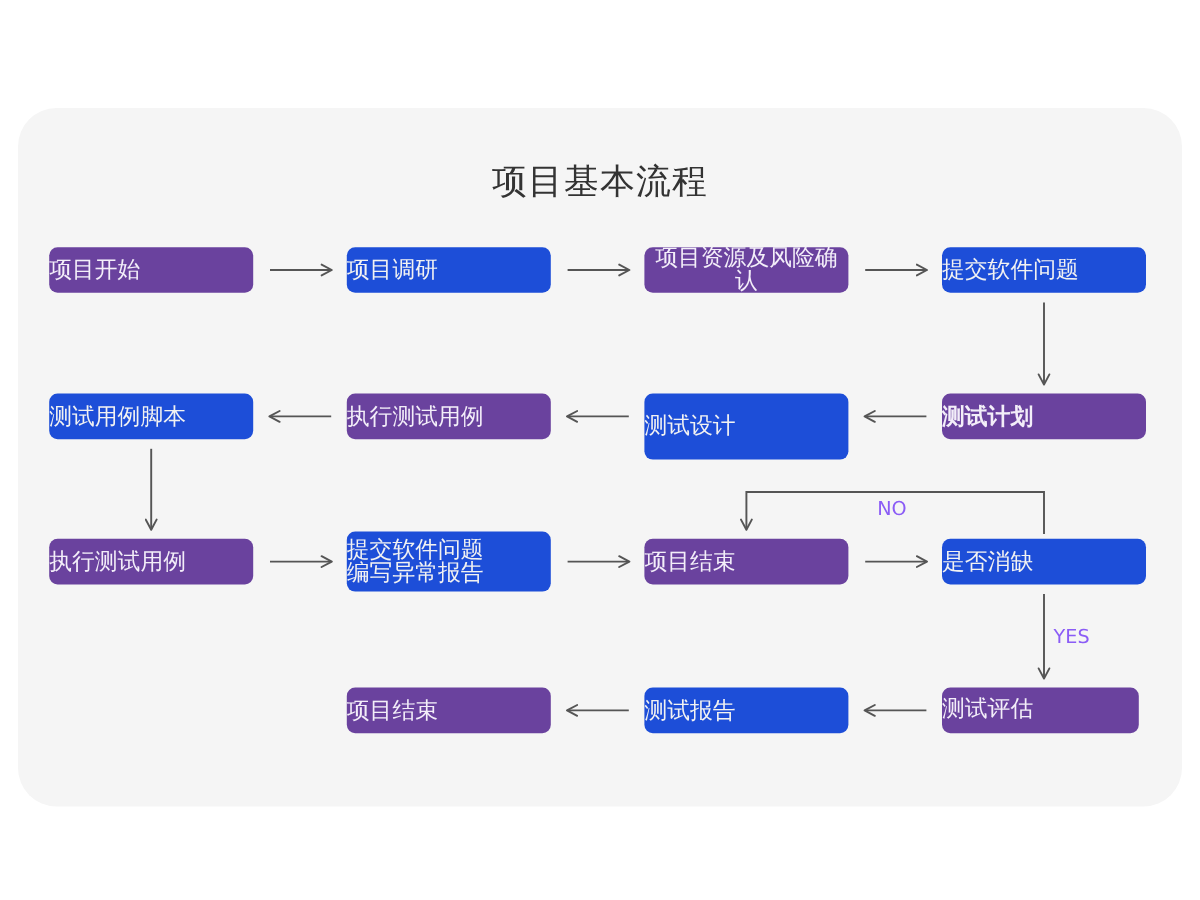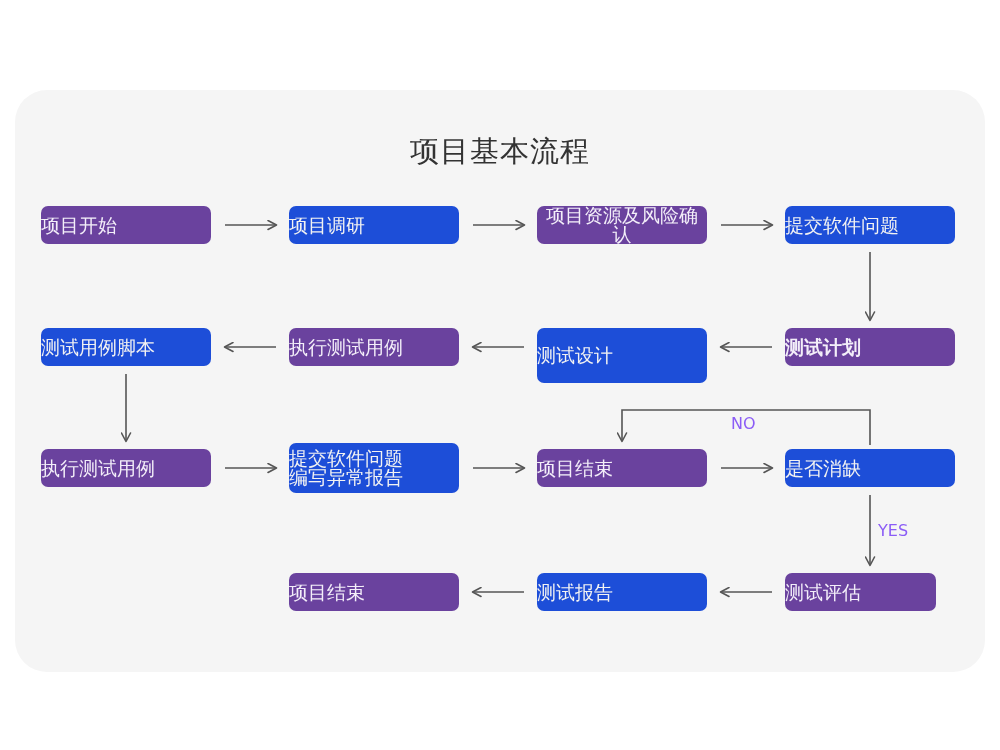--- a/index.html
+++ b/index.html
@@ -147,20 +147,20 @@
     </div>
     <div class="node gray" style="left: 785px; top: 449px; width: 170px; height: 38px;">
       <span style="white-space: pre-line;">是否消缺</span>
     </div>
     <div class="node purple" style="left: 289px; top: 573px; width: 170px; height: 38px;">
       <span style="white-space: pre-line;">项目结束</span>
     </div>
     <div class="node gray" style="left: 537px; top: 573px; width: 170px; height: 38px;">
       <span style="white-space: pre-line;">测试报告</span>
     </div>
-    <div class="node purple" style="left: 785px; top: 573px; width: 151px; height: 38px;">
+    <div class="node purple" style="left: 785px; top: 573px; width: 164px; height: 38px; font-family: Liberation Mono, monospace;">
       <span style="white-space: pre-line;">测试评估</span>
     </div>
   </div>
 <div id="labels">
     <div class="edge-label" style="left: 731px; top: 414px;">NO</div>
     <div class="edge-label" style="left: 878px; top: 521px;">YES</div>
   </div>
 
 </body></html>

